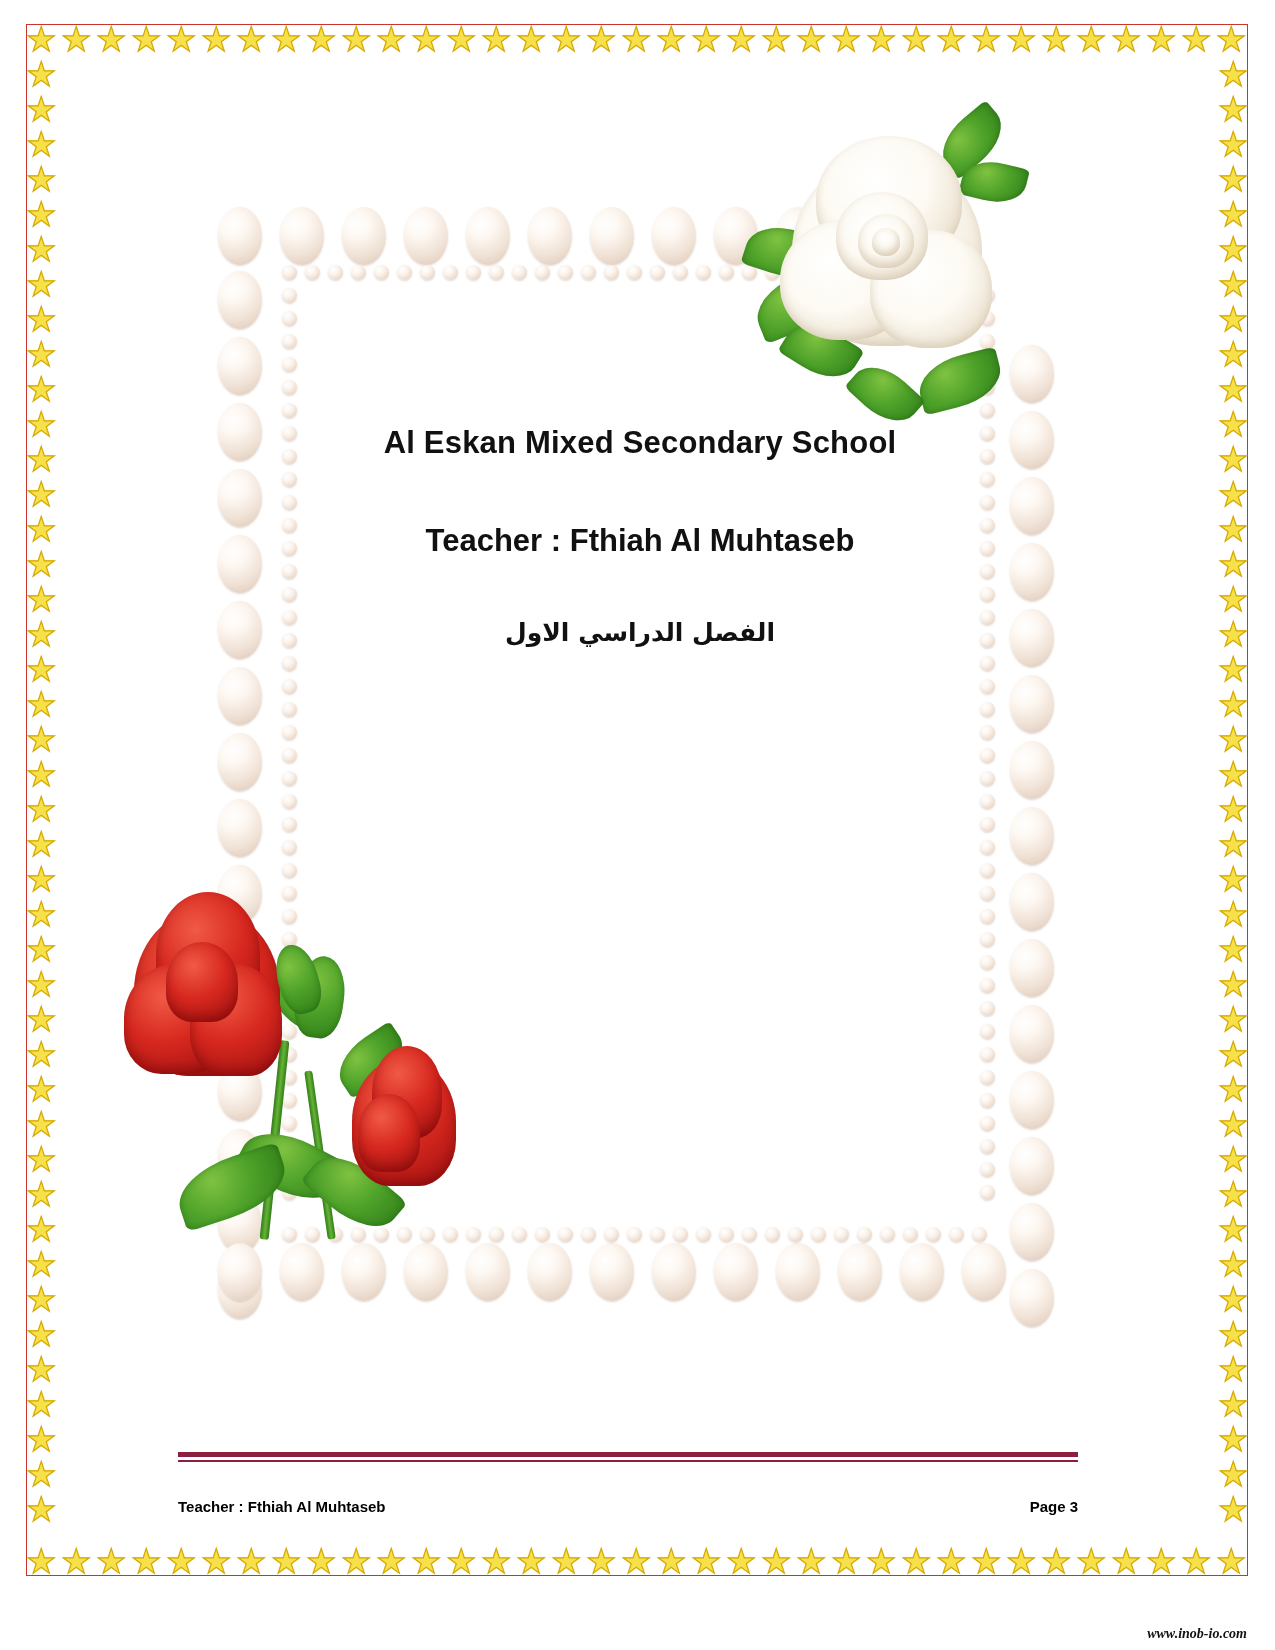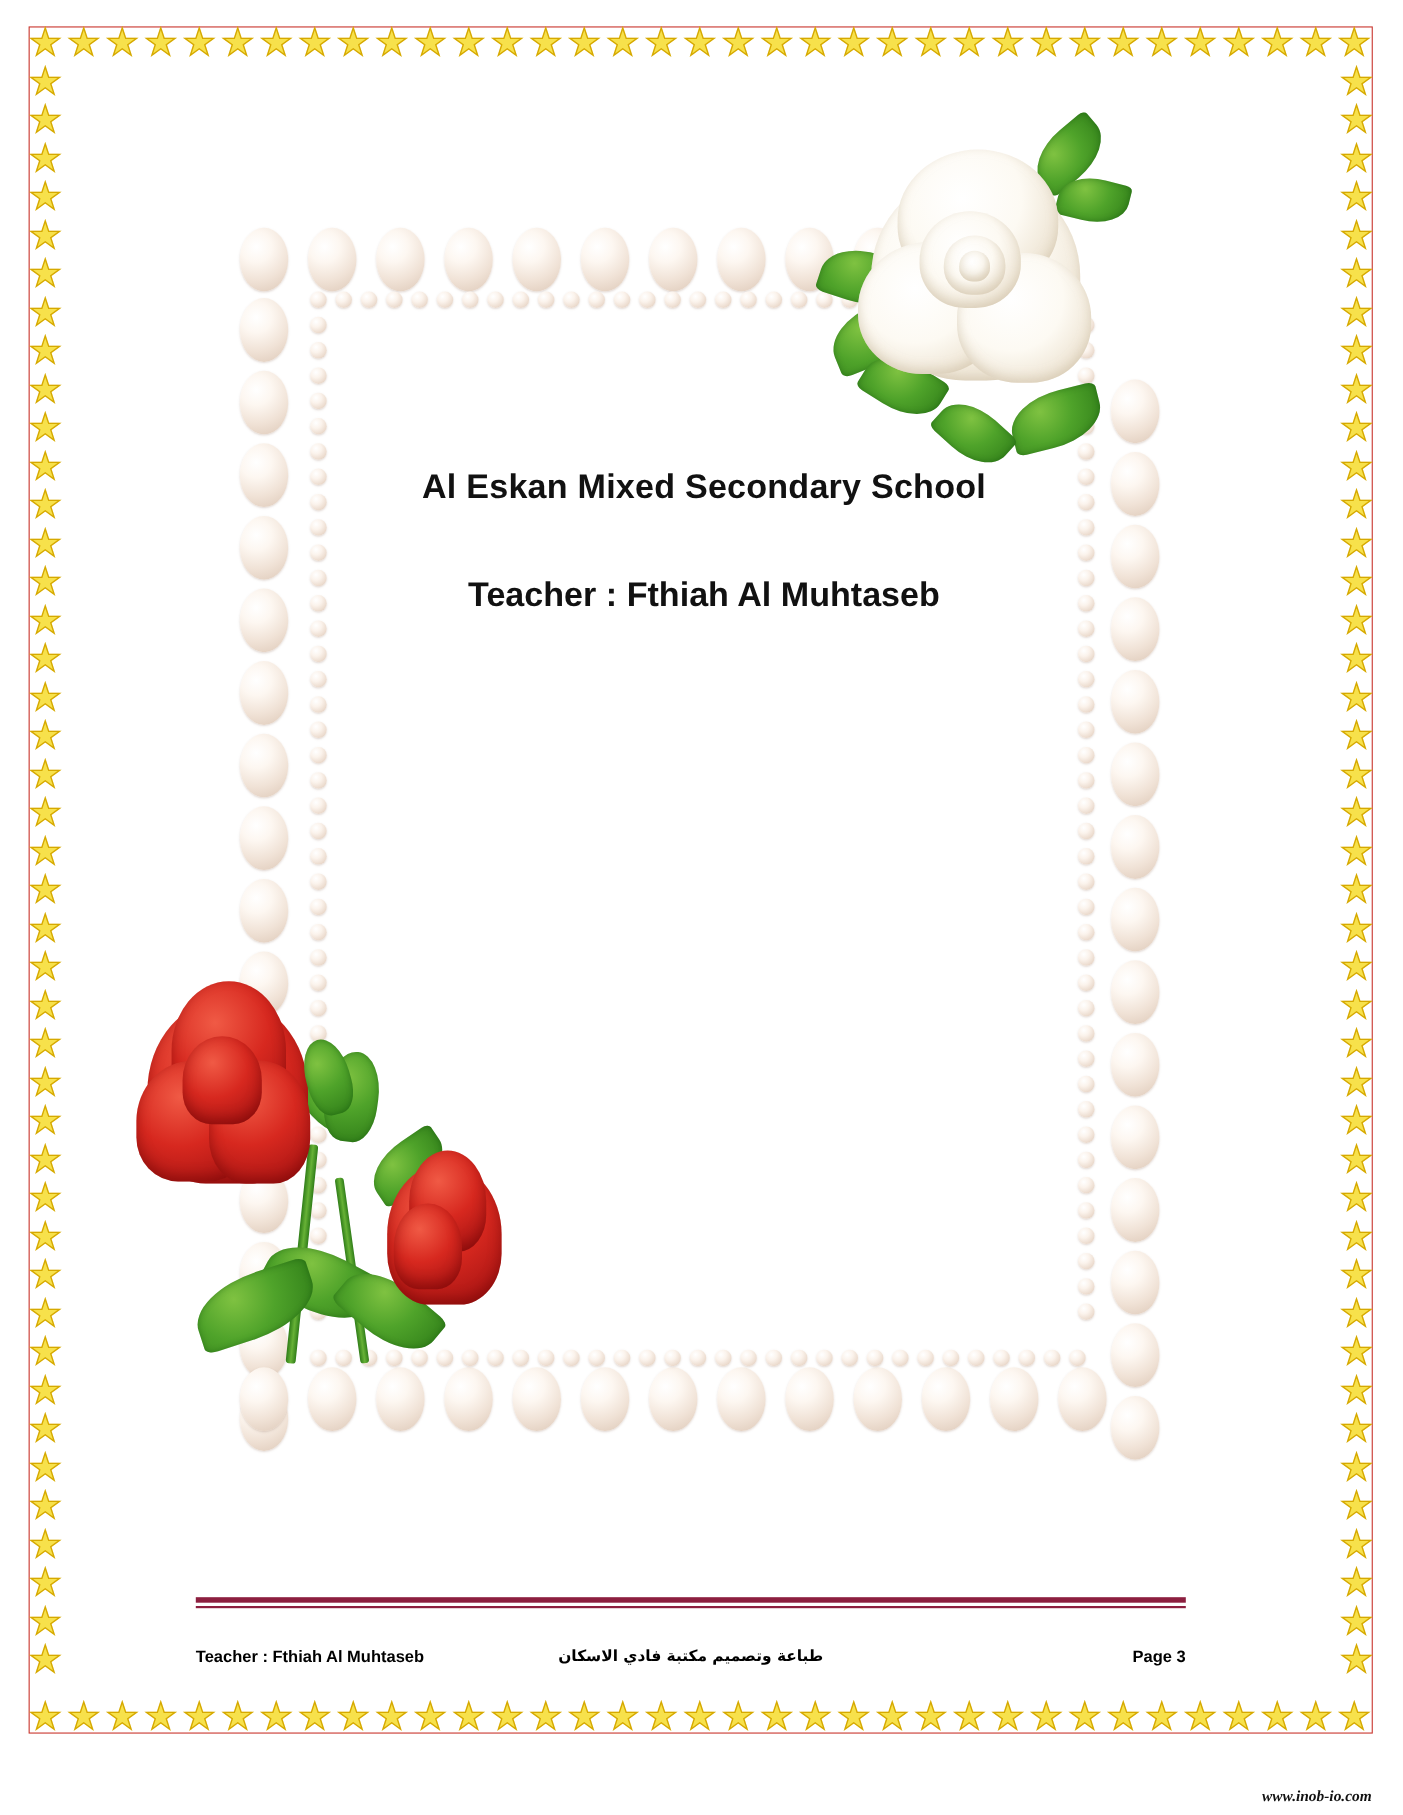--- a/index.html
+++ b/index.html
@@ -613,26 +613,26 @@
     <div class="petal-r" style="left:252px; top:156px; width:70px;  height:92px;"></div>
     <div class="petal-r" style="left:238px; top:204px; width:62px;  height:78px;"></div>
 
     <div class="leaf" style="left:176px; top:66px; width:48px; height:82px; border-radius:50% 50% 40% 40%; transform:rotate(8deg);"></div>
     <div class="leaf" style="left:158px; top:54px; width:40px; height:70px; border-radius:50% 50% 40% 40%; transform:rotate(-16deg);"></div>
   </div>
 
   <div class="content">
     <div class="title-en">Al Eskan Mixed Secondary School</div>
     <div class="teacher-en">Teacher : Fthiah Al Muhtaseb</div>
+    <div class="ar">الفصل الدراسي الاول</div>
   </div>
 
   <div class="footer-rule-top"></div>
   <div class="footer-rule-bottom"></div>
 
   <div class="footer">
     <span class="footer-left">Teacher : Fthiah Al Muhtaseb</span>
-    <span class="footer-center">طباعة وتصميم مكتبة فادي الاسكان</span>
     <span class="footer-right">Page 3</span>
   </div>
 
   <div class="watermark">www.inob-io.com</div>
 
 </div>
 
 </body></html>

